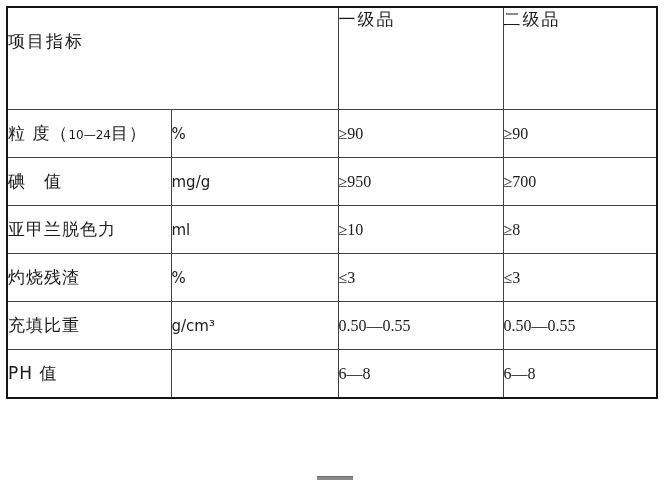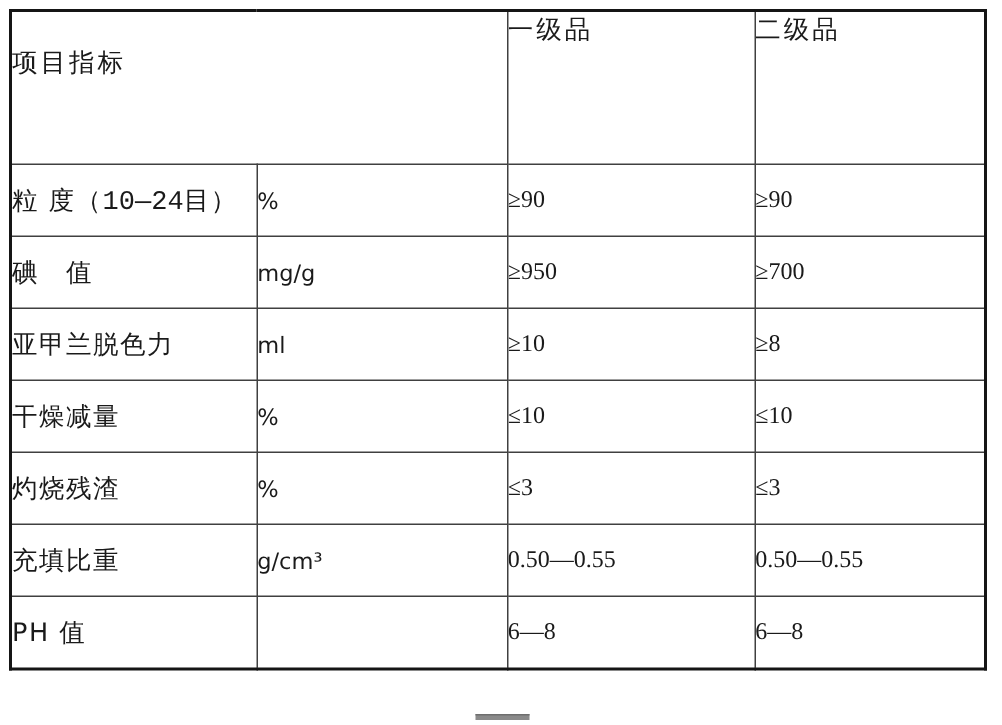--- a/index.html
+++ b/index.html
@@ -55,23 +55,22 @@
   td.c-unit {
     font-size: 15px;
     letter-spacing: 0;
   }
   td.c-grade {
     font-size: 16px;
     letter-spacing: 0;
     font-family: Liberation Serif, serif;
   }
   .small-range {
-    font-size: 18px;
+    font-size: 12px;
     letter-spacing: 0;
-    font-family: Liberation Mono, monospace;
   }
   .resize-handle {
     position: absolute;
     left: 317px;
     top: 476px;
     width: 36px;
     height: 3px;
     background: #8a8a8a;
     border-top: 1px solid #6e6e6e;
   }
@@ -106,26 +105,20 @@
           <td class="c-grade">≥950</td>
           <td class="c-grade">≥700</td>
         </tr>
         <tr class="data-row">
           <td class="c-indicator">亚甲兰脱色力</td>
           <td class="c-unit">ml</td>
           <td class="c-grade">≥10</td>
           <td class="c-grade">≥8</td>
         </tr>
         <tr class="data-row">
-          <td class="c-indicator">干燥减量</td>
-          <td class="c-unit">%</td>
-          <td class="c-grade">≤10</td>
-          <td class="c-grade">≤10</td>
-        </tr>
-        <tr class="data-row">
           <td class="c-indicator">灼烧残渣</td>
           <td class="c-unit">%</td>
           <td class="c-grade">≤3</td>
           <td class="c-grade">≤3</td>
         </tr>
         <tr class="data-row">
           <td class="c-indicator">充填比重</td>
           <td class="c-unit">g/cm³</td>
           <td class="c-grade">0.50—0.55</td>
           <td class="c-grade">0.50—0.55</td>

